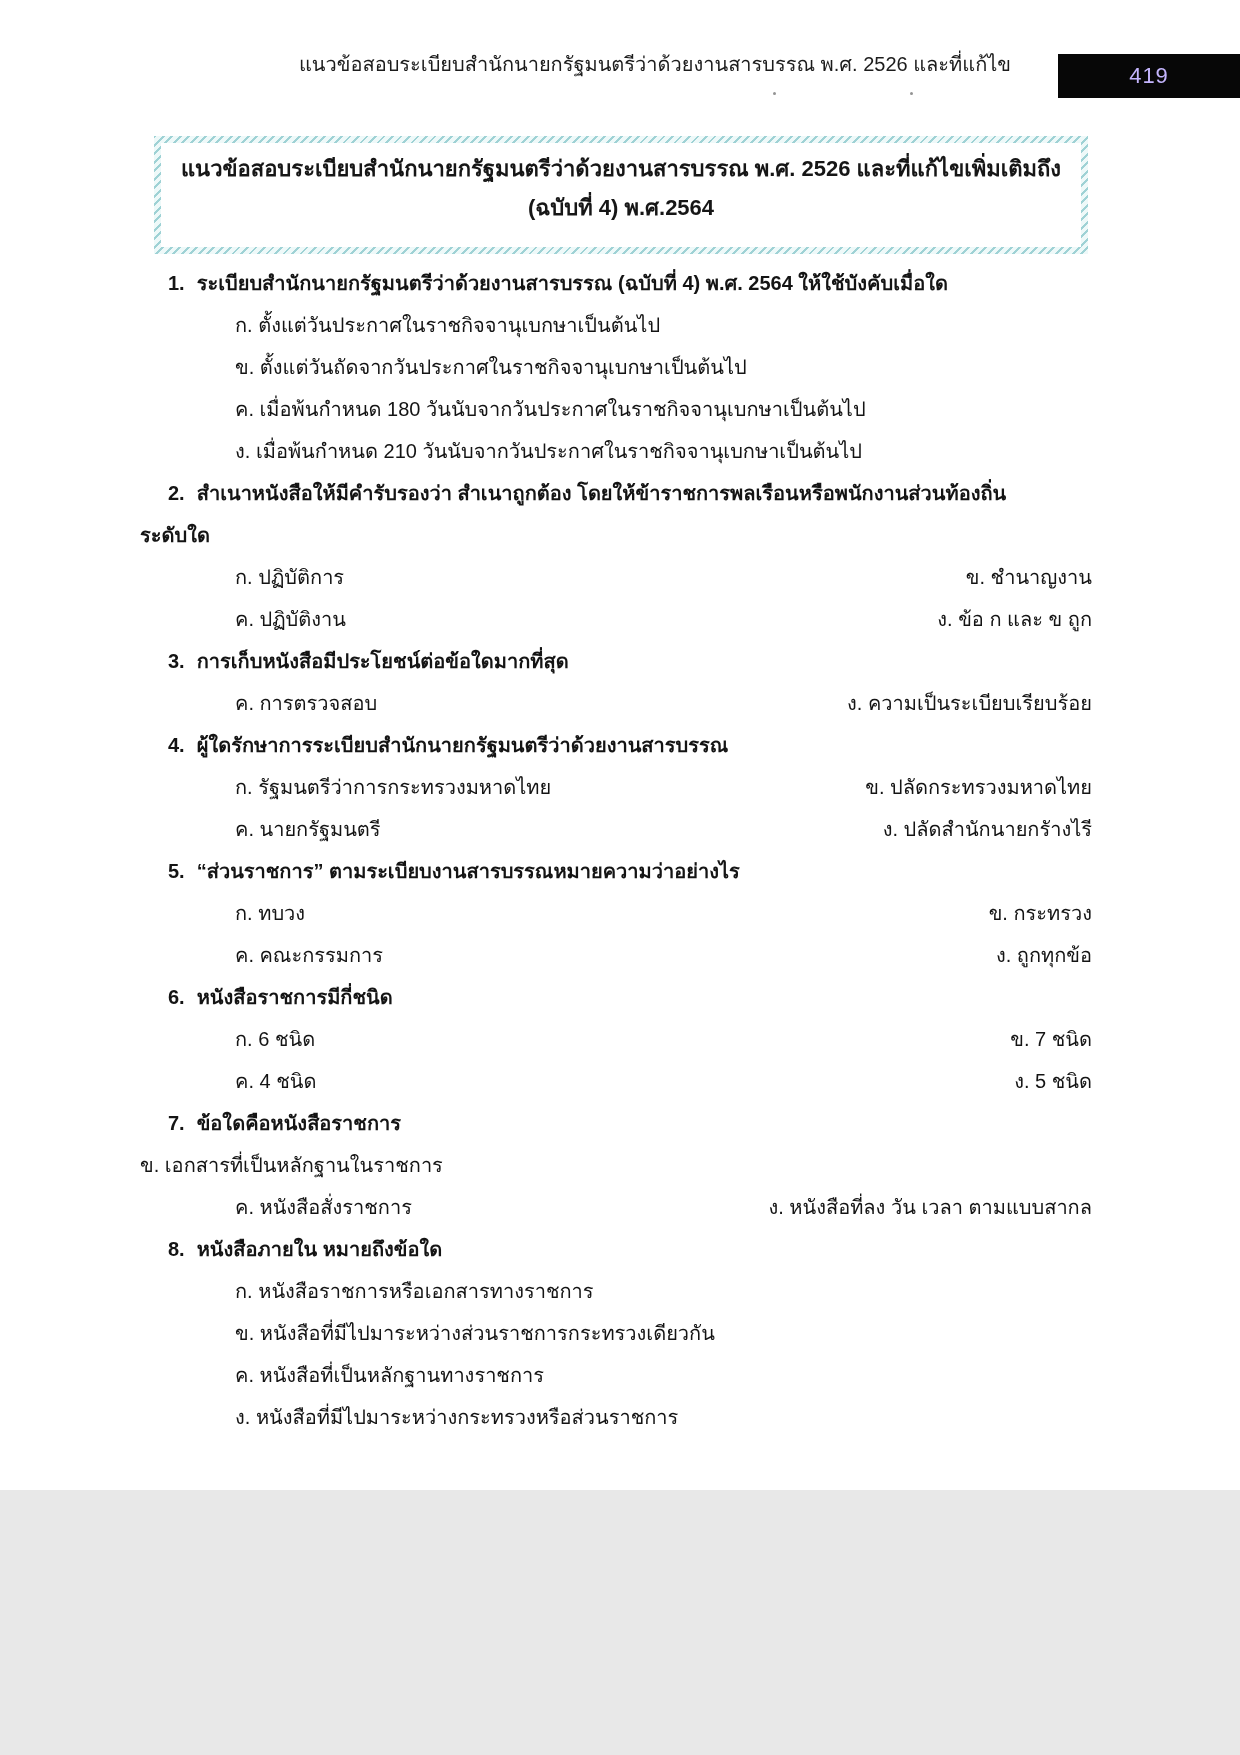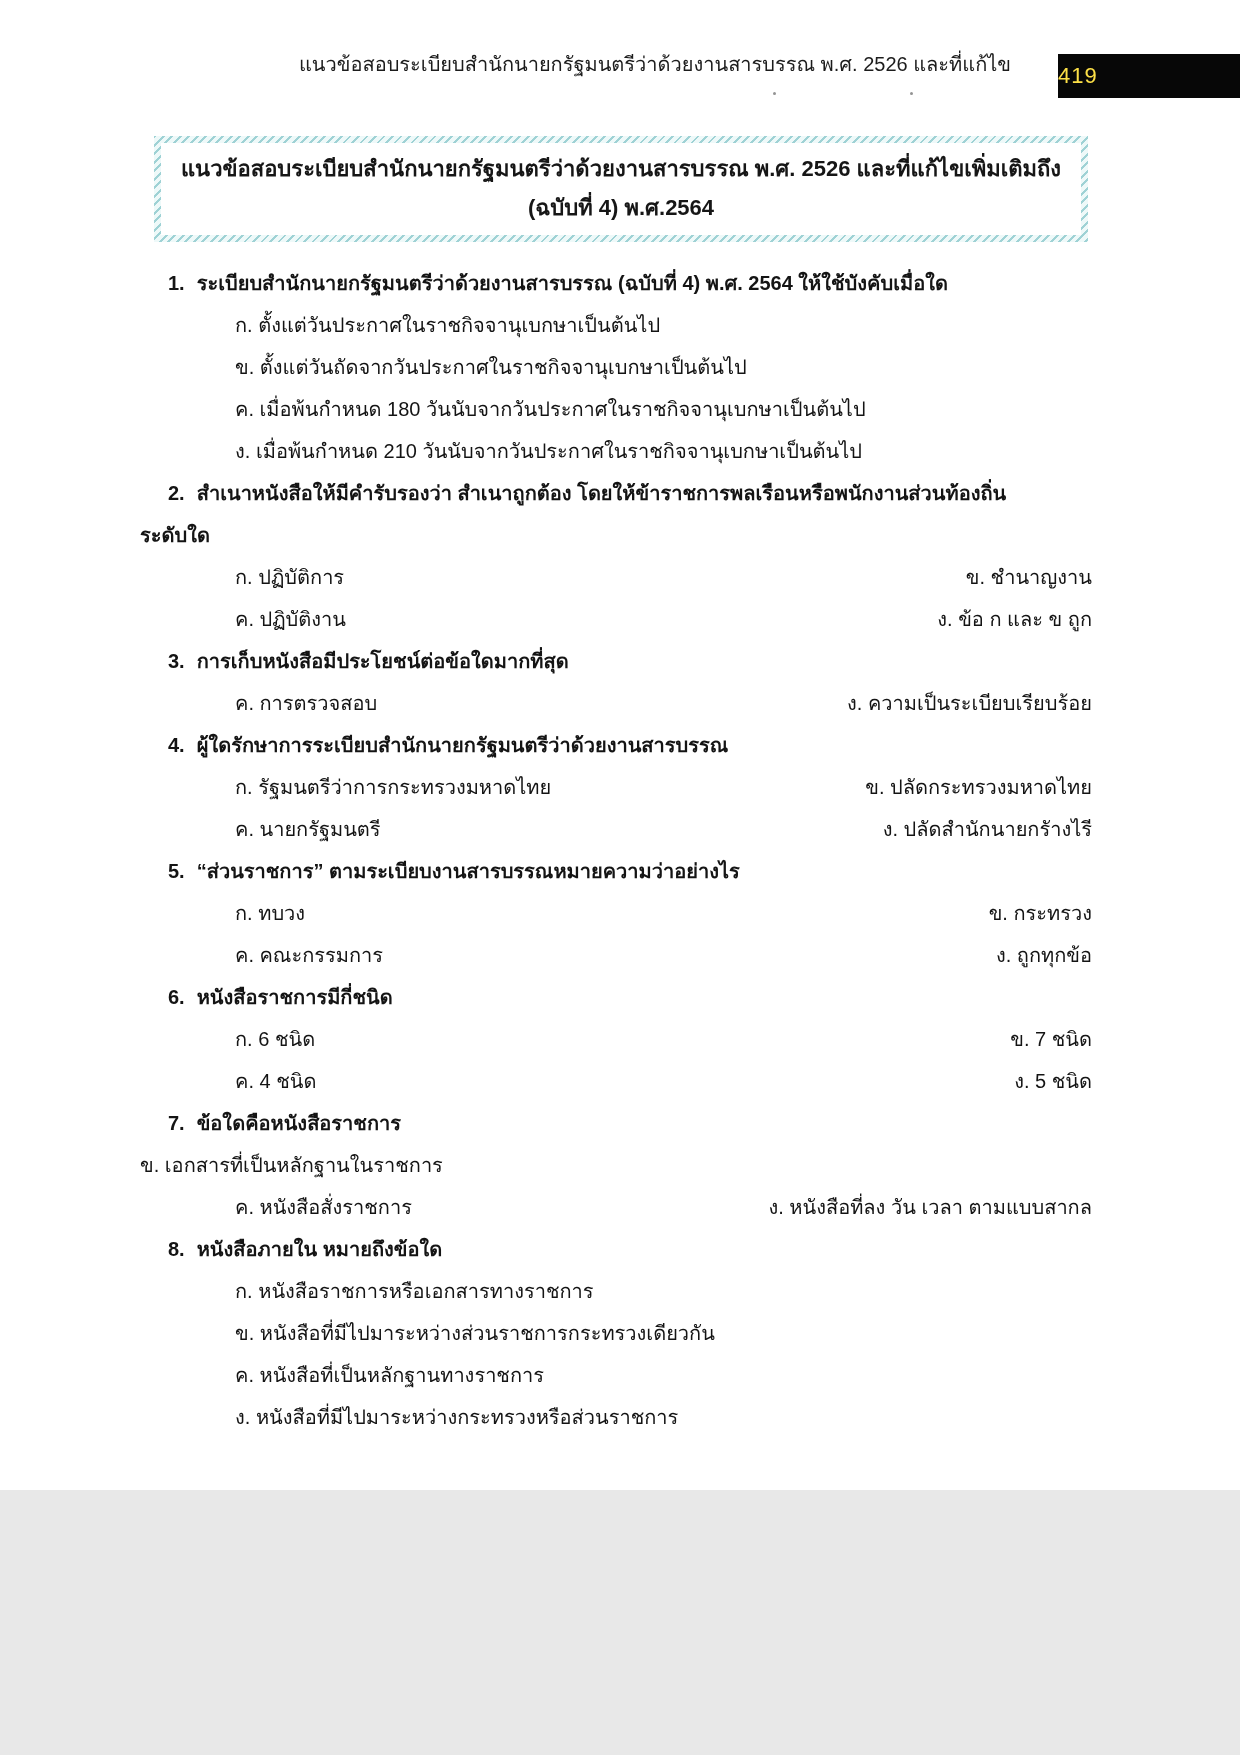--- a/index.html
+++ b/index.html
@@ -15,39 +15,39 @@
 
   
   .header-title{
     position:absolute; left:220px; top:44px; width:870px;
     text-align:center; font-size:20px; line-height:40px;
     color:#1c1c1c; white-space:nowrap;
   }
   .page-number-badge{
     position:absolute; right:0; top:54px;
     width:182px; height:44px;
-    background:#070707; color:#fde047;
-    font-size:22px; line-height:44px; 
+    background:#070707; color:#c4b5fd;
+    font-size:22px; line-height:44px; text-align:center;
     letter-spacing:1px;
   }
   .faint-dot{
     position:absolute; width:3px; height:3px; border-radius:50%;
     background:#6f6f6f; opacity:.75;
   }
   .dot1{left:773px; top:92px;}
   .dot2{left:910px; top:92px;}
 
   
   .title-box{
     position:absolute; left:154px; top:136px; width:934px;
     box-sizing:border-box; padding:7px;
     background:repeating-linear-gradient(135deg,#9fd2d5 0 2px,#eef9f9 2px 6px);
   }
   .title-box-inner{
-    background:#ffffff; padding:6px 8px 8px; text-align:center;
+    background:#ffffff; padding:6px 8px 20px; text-align:center;
   }
   .title-line{
     font-weight:bold; font-size:22px; line-height:39px;
     color:#161616; white-space:nowrap;
   }
 
   
   .questions{
     position:absolute; left:140px; top:262px; width:952px;
     font-size:20px; line-height:42px;

